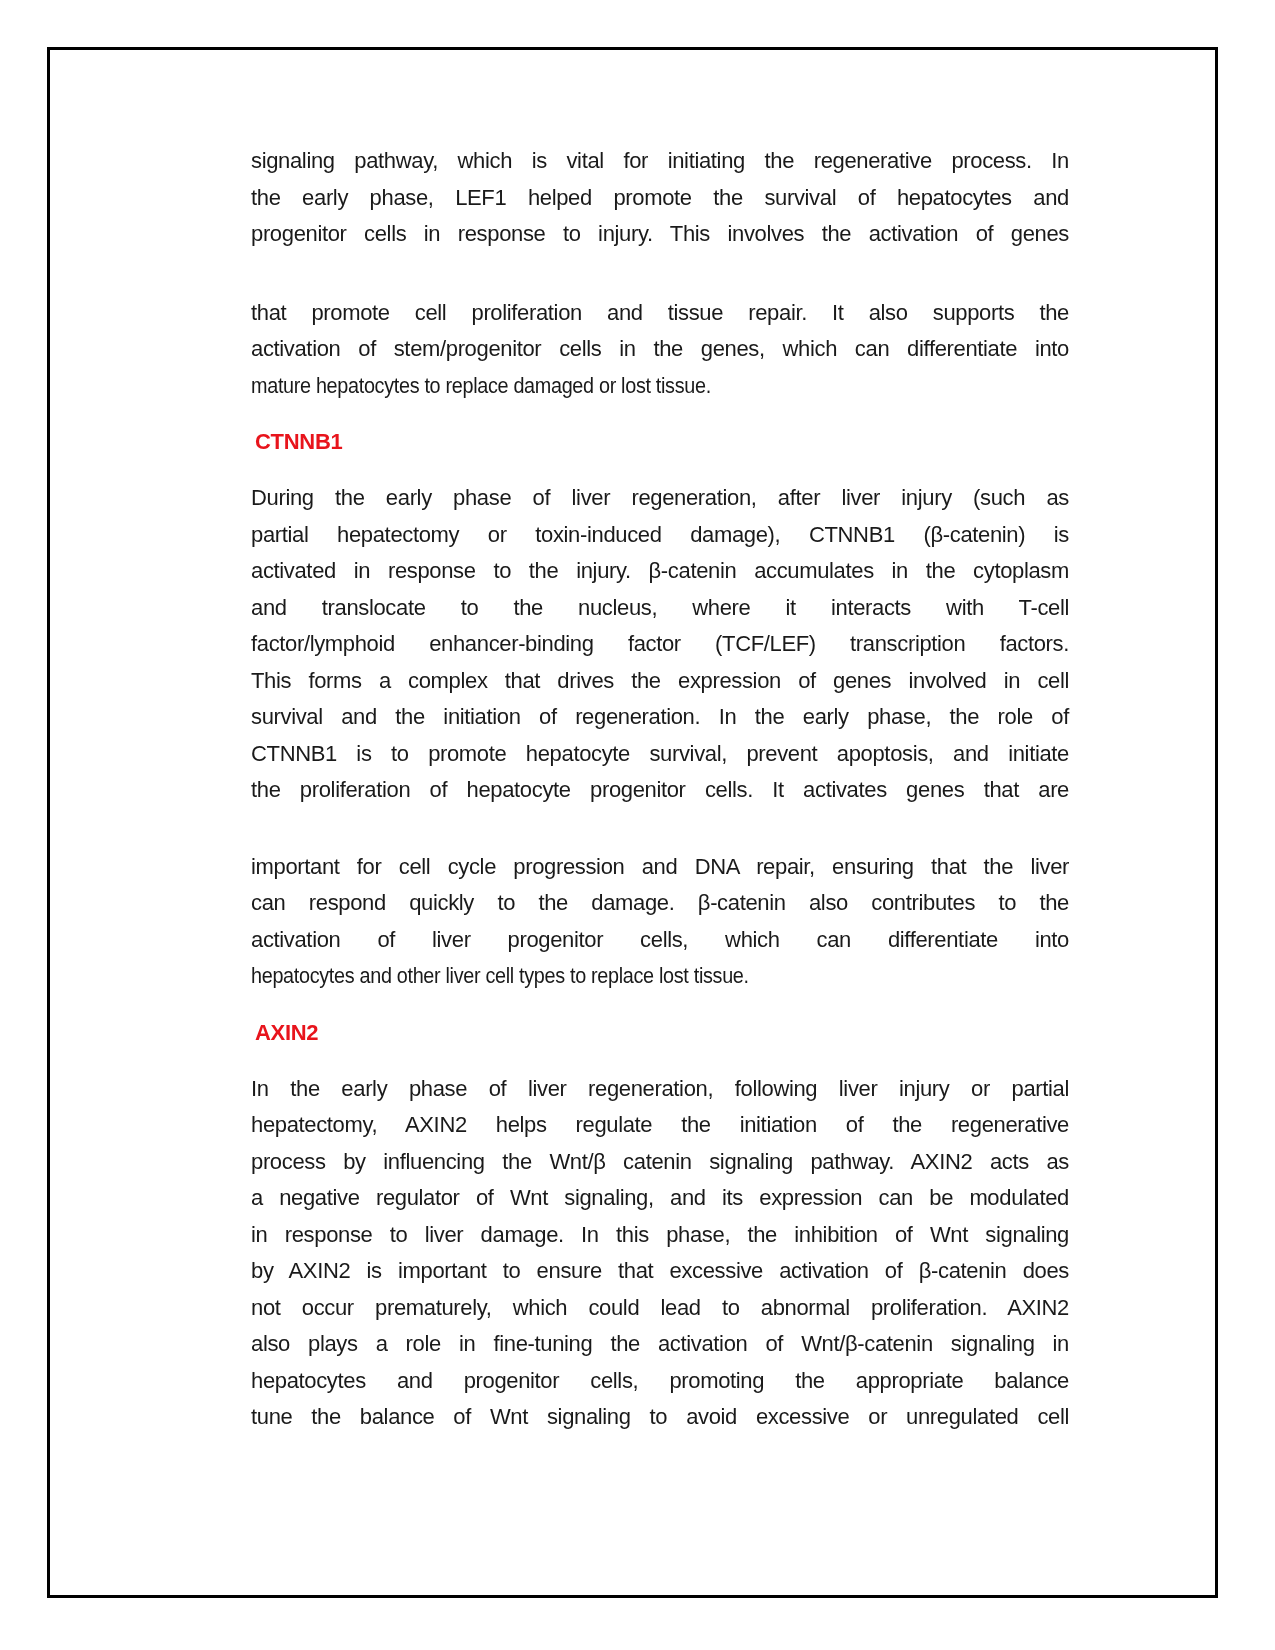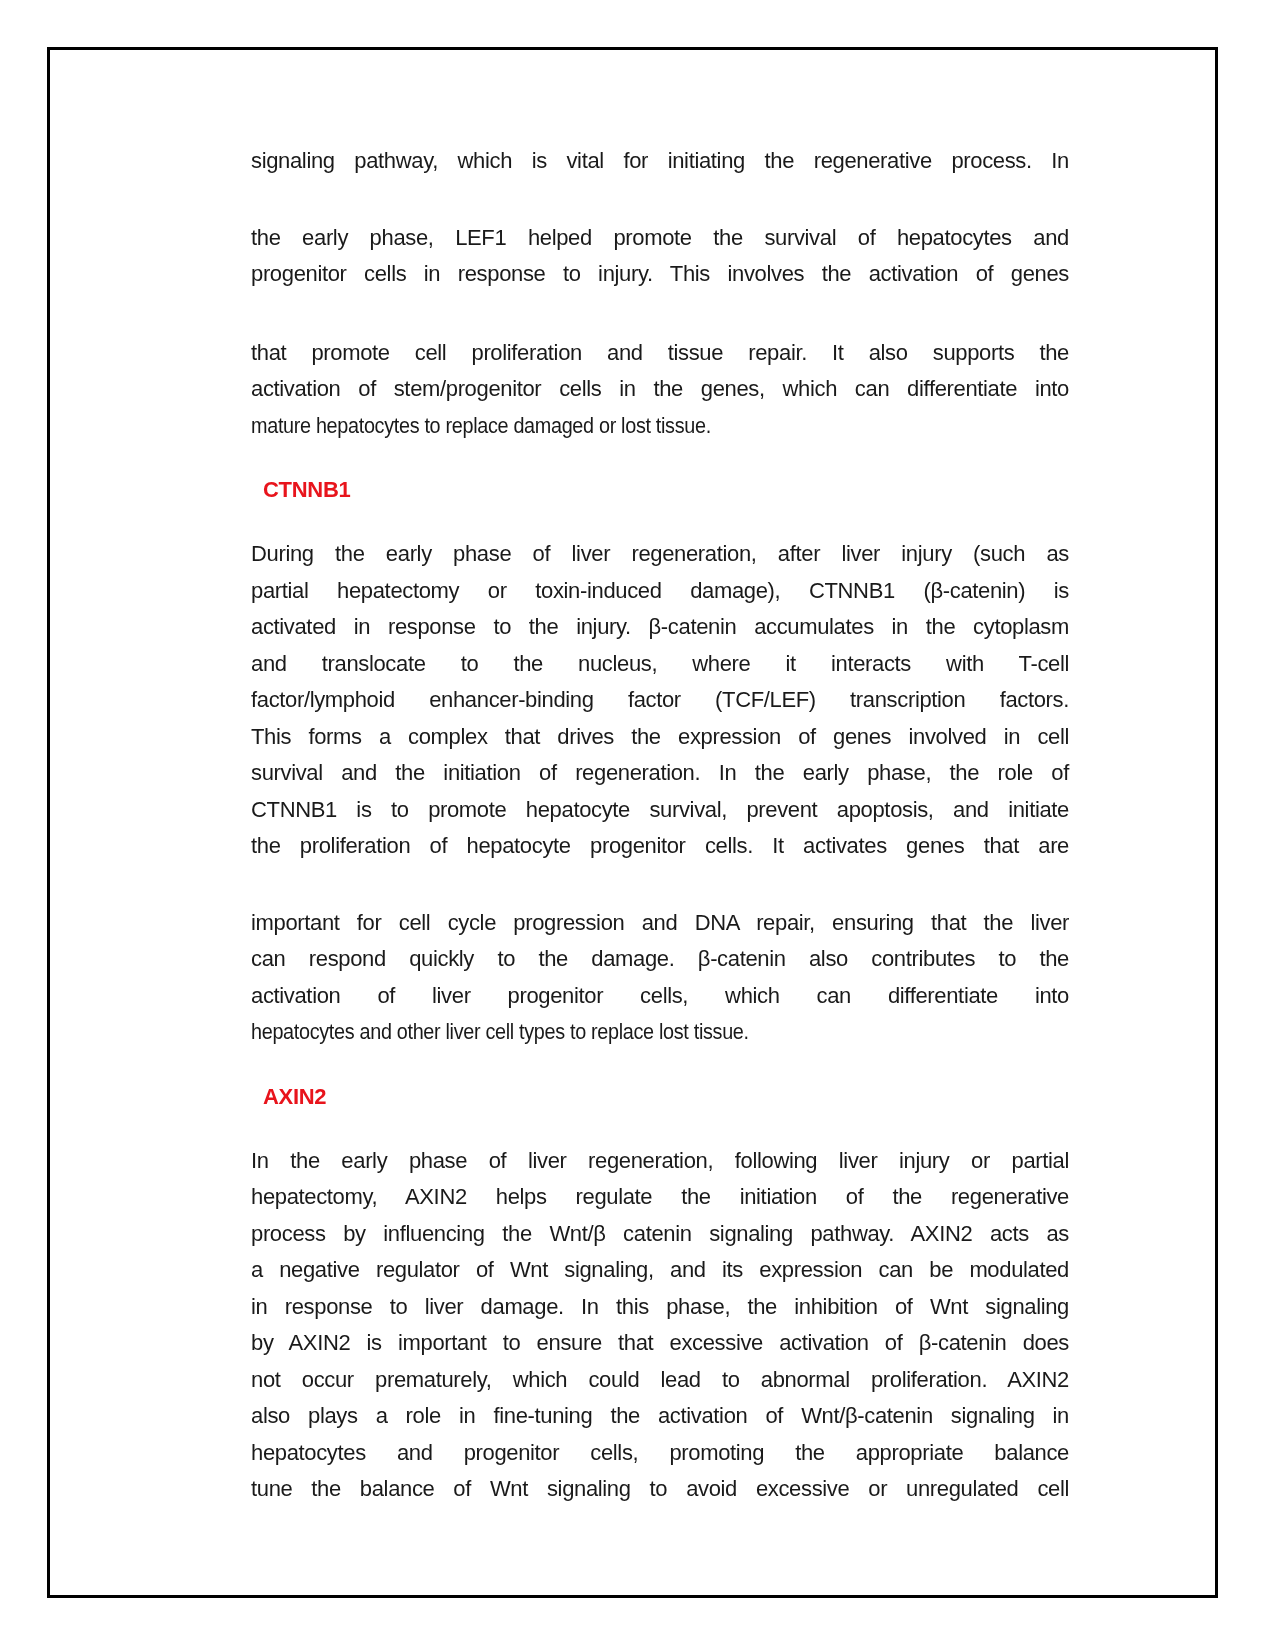--- a/index.html
+++ b/index.html
@@ -50,35 +50,35 @@
       margin: 0;
       padding: 0;
     }
     .heading {
       font-family: "Liberation Sans", sans-serif;
       font-size: 22px;
       color: #e8141c;
       height: 36px;
       line-height: 36px;
       letter-spacing: -0.3px;
-      margin: 12px;
+      margin: 4px;
     }
     .gap-before-heading { height: 16px; }
     .gap-after-heading { height: 16px; }
   </style>
 </head>
 <body>
 
 <div class="page-border"></div>
 
 <div class="content">
 
   <div class="para">
     <span class="line" style="width: 818px;">signaling pathway, which is vital for initiating the regenerative process. In</span>
-    <span class="line" style="width: 818px; margin-top: 40px;">the early phase, LEF1 helped promote the survival of hepatocytes and</span>
+    <span class="line" style="width: 818px;">the early phase, LEF1 helped promote the survival of hepatocytes and</span>
     <span class="line" style="width: 818px;">progenitor cells in response to injury. This involves the activation of genes</span>
     <span class="line" style="width: 818px; margin-top: 42px;">that promote cell proliferation and tissue repair. It also supports the</span>
     <span class="line" style="width: 818px;">activation of stem/progenitor cells in the genes, which can differentiate into</span>
     <span class="line last" style="transform: scaleX(0.9); width: 908.889px;">mature hepatocytes to replace damaged or lost tissue.</span>
   </div>
 
   <div class="gap-before-heading"></div>
   <h2 class="heading">CTNNB1</h2>
   <div class="gap-after-heading"></div>
 

